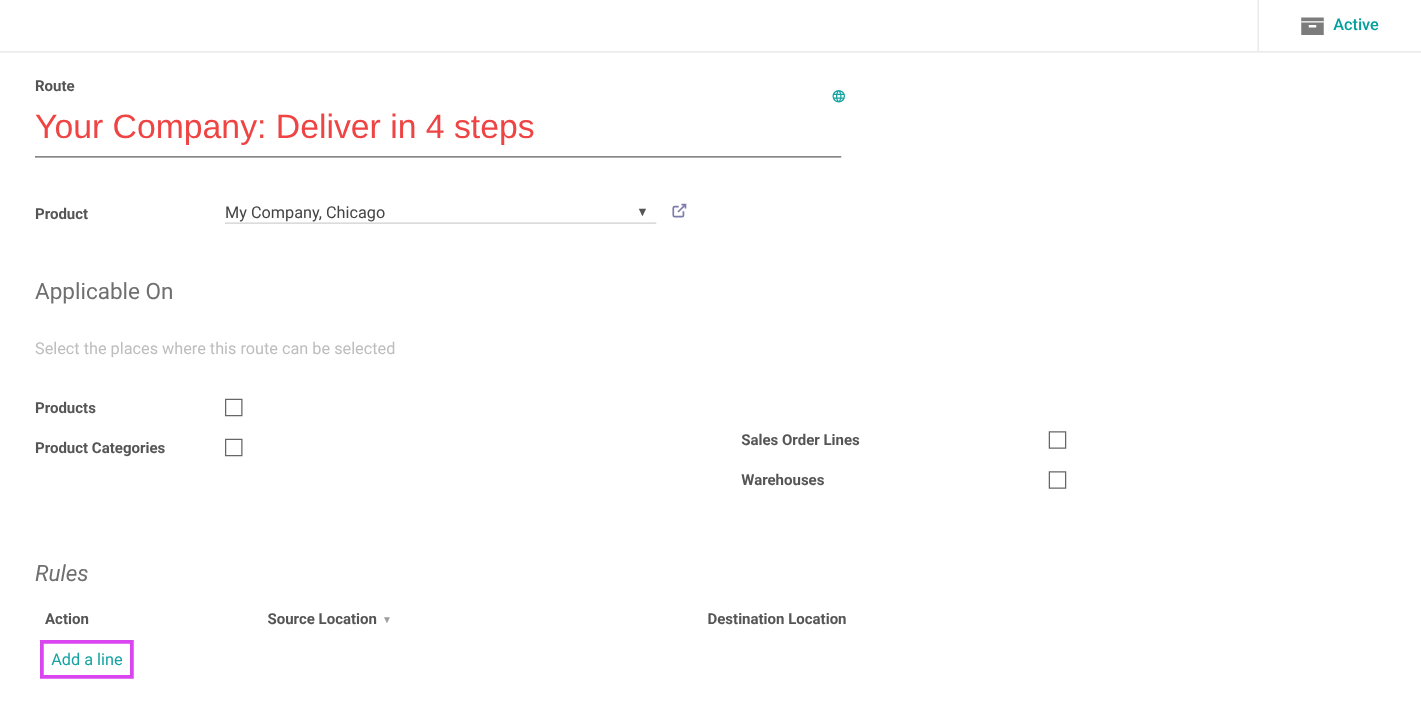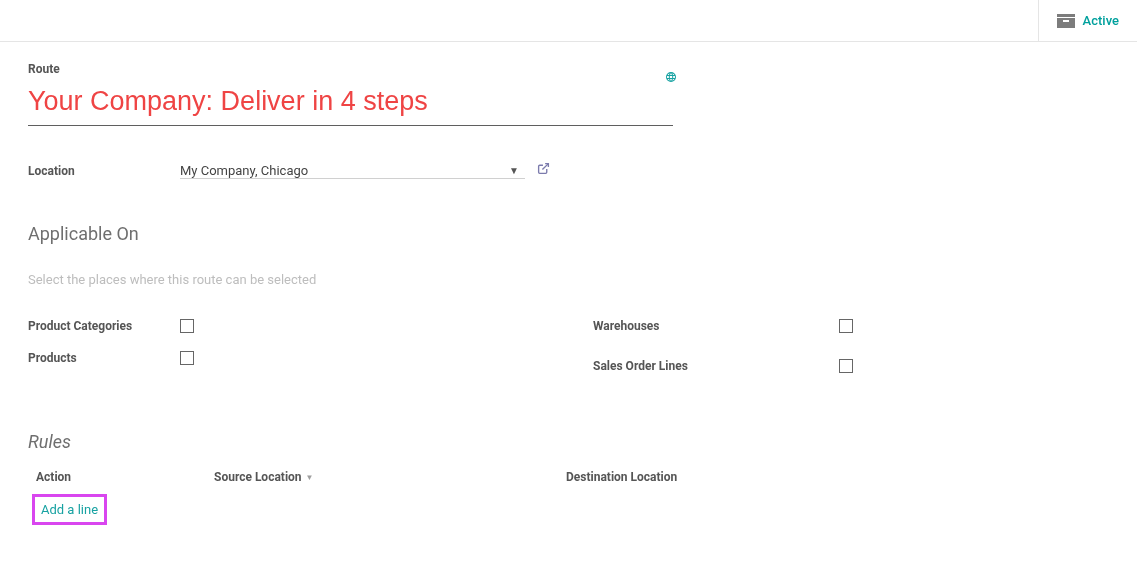--- a/index.html
+++ b/index.html
@@ -9,21 +9,21 @@
       height: 42px;
       border-bottom: 1px solid #e5e5e5;
       display: flex;
       justify-content: flex-end;
       align-items: center;
     }
     .active-btn {
       display: flex;
       align-items: center;
       gap: 8px;
-      padding: 0 18px;
+      padding: 0 34px;
       height: 100%;
       border-left: 1px solid #e5e5e5;
       color: #00a09d;
       font-weight: 500;
       font-size: 13px;
       cursor: pointer;
     }
     .archive-icon {
       width: 18px;
       height: 14px;
@@ -184,56 +184,56 @@
     </div>
     <span class="globe-icon">
       <svg width="12" height="12" viewBox="0 0 24 24" fill="#17a2a2">
           <path d="M12 2a10 10 0 1 0 0 20 10 10 0 0 0 0-20zm6.9 6h-3a15 15 0 0 0-1.3-3.4A8 8 0 0 1 18.9 8zM12 4c.8 1.2 1.5 2.5 1.9 4h-3.8c.4-1.5 1.1-2.8 1.9-4zM4.3 14a8 8 0 0 1 0-4h3.4a16 16 0 0 0 0 4H4.3zm.8 2h3a15 15 0 0 0 1.3 3.4A8 8 0 0 1 5.1 16zm3-8h-3a8 8 0 0 1 4.3-3.4A15 15 0 0 0 8.1 8zM12 20c-.8-1.2-1.5-2.5-1.9-4h3.8c-.4 1.5-1.1 2.8-1.9 4zm2.3-6H9.7a14 14 0 0 1 0-4h4.6a14 14 0 0 1 0 4zm.3 5.4A15 15 0 0 0 15.9 16h3a8 8 0 0 1-4.3 3.4zM16.3 14a16 16 0 0 0 0-4h3.4a8 8 0 0 1 0 4h-3.4z"></path>
         </svg>
     </span>
   </div>
 
   <div class="company-row">
     <div class="company-label-col">
-      <span class="field-label">Location</span>
+      <span class="field-label">Product</span>
     </div>
     <div class="company-select">
       <span>My Company, Chicago</span>
       <span class="caret">▼</span>
     </div>
     <span class="ext-link">
       <svg width="13" height="13" viewBox="0 0 24 24" fill="none" stroke="#7c7bad" stroke-width="2.5">
           <path d="M18 13v6a2 2 0 0 1-2 2H5a2 2 0 0 1-2-2V8a2 2 0 0 1 2-2h6"></path>
           <polyline points="15 3 21 3 21 9"></polyline>
           <line x1="10" y1="14" x2="21" y2="3"></line>
         </svg>
     </span>
   </div>
 
   <div class="section-title">Applicable On</div>
   <div class="section-hint">Select the places where this route can be selected</div>
 
   <div class="applicable-grid">
     <div class="col-left">
       <div class="check-row">
+        <div class="check-label">Products</div>
+        <div class="checkbox"></div>
+      </div>
+      <div class="check-row">
         <div class="check-label">Product Categories</div>
         <div class="checkbox"></div>
       </div>
-      <div class="check-row">
-        <div class="check-label">Products</div>
-        <div class="checkbox"></div>
-      </div>
     </div>
     <div class="col-right">
+      <div class="check-row" style="margin-top:26px;">
+        <div class="check-label-right">Sales Order Lines</div>
+        <div class="checkbox"></div>
+      </div>
       <div class="check-row">
         <div class="check-label-right">Warehouses</div>
-        <div class="checkbox"></div>
-      </div>
-      <div class="check-row" style="margin-top:26px;">
-        <div class="check-label-right">Sales Order Lines</div>
         <div class="checkbox"></div>
       </div>
     </div>
   </div>
 
   <div class="section-title" style="margin-top:40px;font-style:italic;">Rules</div>
 
   <div class="rules-header">
     <div class="rh-action">Action</div>
     <div class="rh-source">

